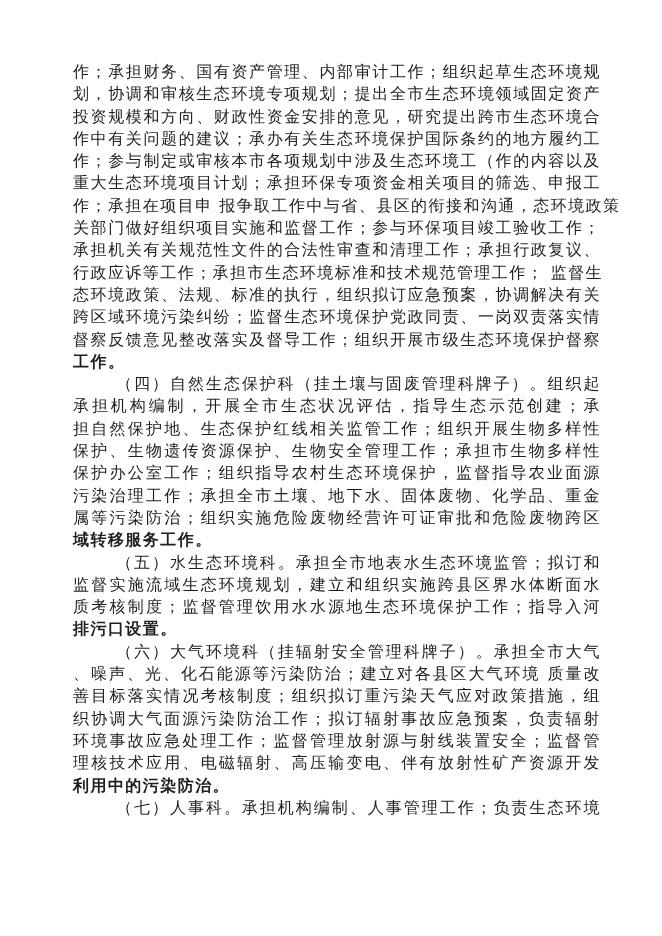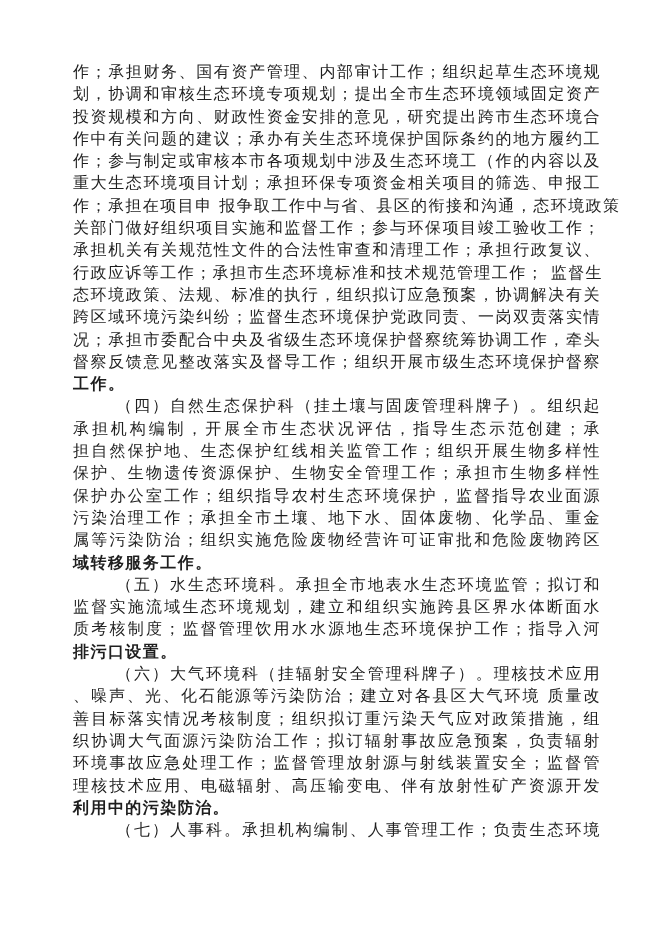--- a/index.html
+++ b/index.html
@@ -51,36 +51,35 @@
     <div class="line">投资规模和方向、财政性资金安排的意见，研究提出跨市生态环境合</div>
     <div class="line">作中有关问题的建议；承办有关生态环境保护国际条约的地方履约工</div>
     <div class="line">作；参与制定或审核本市各项规划中涉及生态环境工（作的内容以及</div>
     <div class="line">重大生态环境项目计划；承担环保专项资金相关项目的筛选、申报工</div>
     <div class="line">作；承担在项目申 报争取工作中与省、县区的衔接和沟通，态环境政策</div>
     <div class="line">关部门做好组织项目实施和监督工作；参与环保项目竣工验收工作；</div>
     <div class="line">承担机关有关规范性文件的合法性审查和清理工作；承担行政复议、</div>
     <div class="line">行政应诉等工作；承担市生态环境标准和技术规范管理工作； 监督生</div>
     <div class="line">态环境政策、法规、标准的执行，组织拟订应急预案，协调解决有关</div>
     <div class="line">跨区域环境污染纠纷；监督生态环境保护党政同责、一岗双责落实情</div>
-    <div class="line">况；承担市委配合中央及省级生态环境保护督察统筹协调工作，牵头</div>
     <div class="line">督察反馈意见整改落实及督导工作；组织开展市级生态环境保护督察</div>
     <div class="line last">工作。</div>
     <div class="line indent">（四）自然生态保护科（挂土壤与固废管理科牌子）。组织起</div>
     <div class="line">承担机构编制，开展全市生态状况评估，指导生态示范创建；承</div>
     <div class="line">担自然保护地、生态保护红线相关监管工作；组织开展生物多样性</div>
     <div class="line">保护、生物遗传资源保护、生物安全管理工作；承担市生物多样性</div>
     <div class="line">保护办公室工作；组织指导农村生态环境保护，监督指导农业面源</div>
     <div class="line">污染治理工作；承担全市土壤、地下水、固体废物、化学品、重金</div>
     <div class="line">属等污染防治；组织实施危险废物经营许可证审批和危险废物跨区</div>
     <div class="line last">域转移服务工作。</div>
     <div class="line indent">（五）水生态环境科。承担全市地表水生态环境监管；拟订和</div>
     <div class="line">监督实施流域生态环境规划，建立和组织实施跨县区界水体断面水</div>
     <div class="line">质考核制度；监督管理饮用水水源地生态环境保护工作；指导入河</div>
     <div class="line last">排污口设置。</div>
-    <div class="line indent">（六）大气环境科（挂辐射安全管理科牌子）。理核技术应用</div>
+    <div class="line indent">（六）大气环境科（挂辐射安全管理科牌子）。承担全市大气</div>
     <div class="line">、噪声、光、化石能源等污染防治；建立对各县区大气环境 质量改</div>
     <div class="line">善目标落实情况考核制度；组织拟订重污染天气应对政策措施，组</div>
     <div class="line">织协调大气面源污染防治工作；拟订辐射事故应急预案，负责辐射</div>
     <div class="line">环境事故应急处理工作；监督管理放射源与射线装置安全；监督管</div>
     <div class="line">理核技术应用、电磁辐射、高压输变电、伴有放射性矿产资源开发</div>
     <div class="line last">利用中的污染防治。</div>
     <div class="line indent">（七）人事科。承担机构编制、人事管理工作；负责生态环境</div>
   </div>
 
 </body></html>

